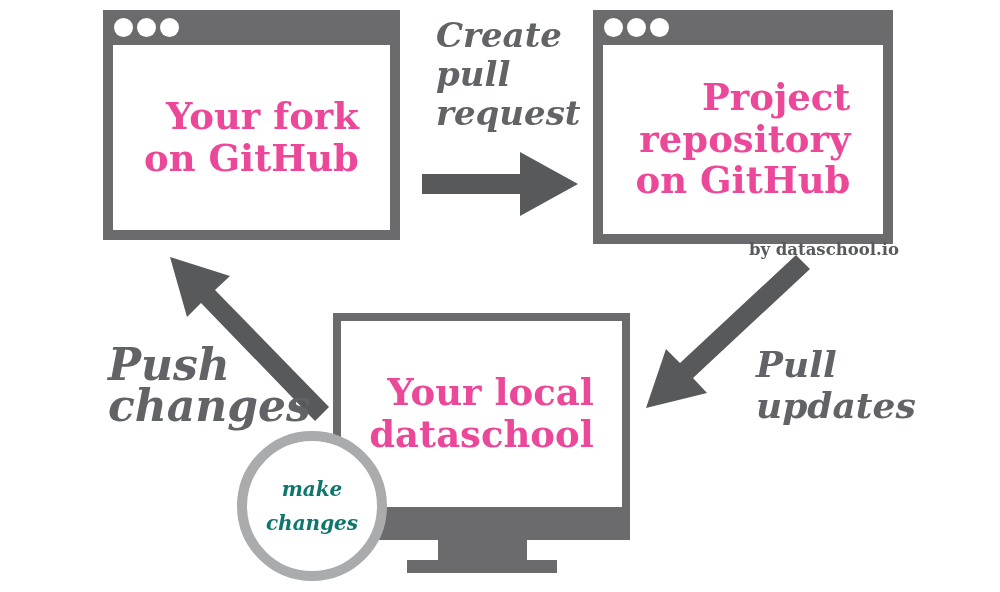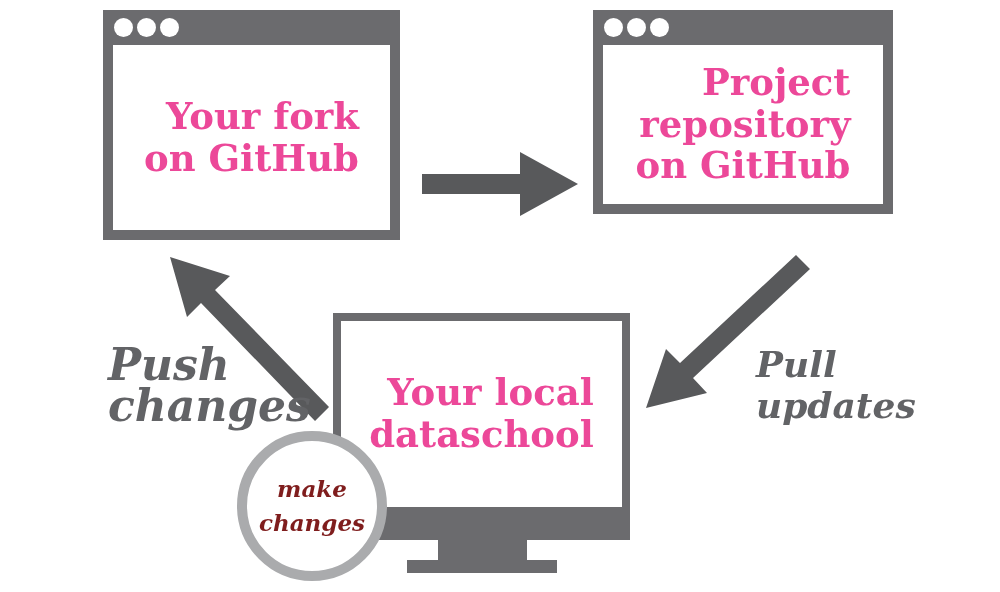--- a/index.html
+++ b/index.html
@@ -49,21 +49,21 @@
   }
   .window-label {
     font-weight: bold;
     font-size: 37px;
     line-height: 1.13;
     color: #ec4899;
     text-align: right;
     white-space: pre-line;
   }
   .fork-window   { left: 103px; top: 10px; width: 297px; height: 230px; }
-  .project-window{ left: 593px; top: 10px; width: 300px; height: 204px; }
+  .project-window{ left: 593px; top: 10px; width: 300px; height: 234px; }
 
   
   .credit {
     position: absolute;
     right: 101px;
     top: 240px;
     font-weight: bold;
     font-size: 16.5px;
     color: #58595b;
     z-index: 2;
@@ -134,23 +134,23 @@
     border-radius: 50%;
     background: #ffffff;
     display: flex;
     align-items: center;
     justify-content: center;
     z-index: 3;
   }
   .circle-label {
     font-weight: bold;
     font-style: italic;
-    font-size: 23px;
+    font-size: 20px;
     line-height: 34px;
-    color: #7f1d1d;
+    color: #0f766e;
     text-align: center;
     white-space: pre-line;
   }
 </style>
 </head>
 <body>
 
 <div class="canvas">
 
   <svg class="arrow-layer" viewBox="0 0 1000 592" xmlns="http://www.w3.org/2000/svg">
@@ -177,21 +177,25 @@
       <span class="dot"></span>
       <span class="dot"></span>
     </div>
     <div class="window-body">
       <div class="window-label">Project
 repository
 on GitHub</div>
     </div>
   </div>
 
-
+  <div class="credit">by dataschool.io</div>
+
+  <div class="flow-label create-pr-label">Create
+pull
+request</div>
   <div class="flow-label push-label">Push
 changes</div>
   <div class="flow-label pull-label">Pull
 updates</div>
 
   <div class="monitor-frame">
     <div class="monitor-screen">
       <div class="window-label">Your local
 dataschool</div>
     </div>

